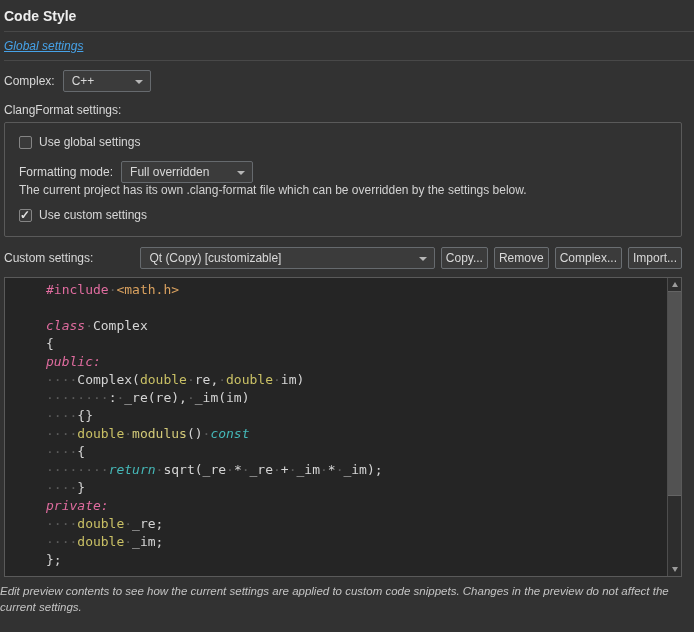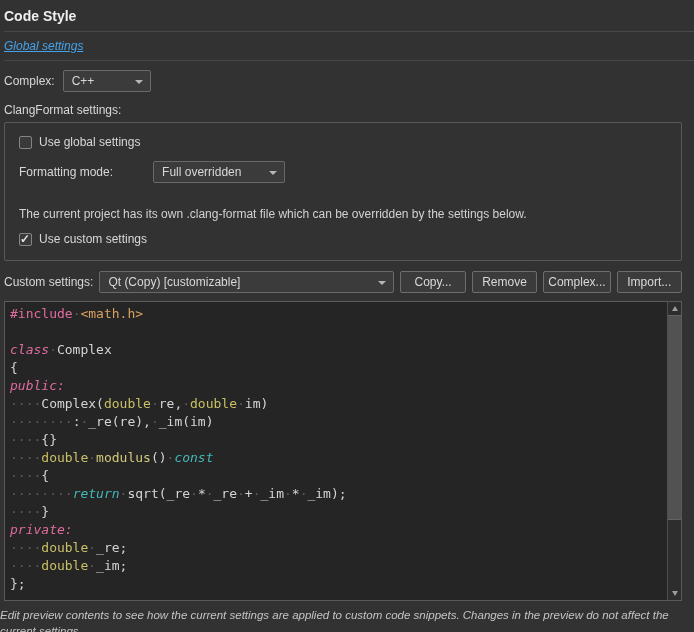--- a/index.html
+++ b/index.html
@@ -26,39 +26,39 @@
     background:#3b3b3b; border:1px solid #666a6e; border-radius:2px;
     padding:0 24px 0 8px; color:#d8d8d8; cursor:pointer; white-space:nowrap;
   }
   .combo .arrow {
     position:absolute; right:7px; top:9px; width:0; height:0;
     border-left:4px solid transparent; border-right:4px solid transparent;
     border-top:4px solid #b6b6b6;
   }
   .combo-lang { min-width:88px; }
   .combo-fmt { min-width:132px; }
-  .combo-custom { width:295px; }
+  .combo-custom { width:295px;margin-left:41px; }
 
   .section-label { margin-bottom:5px; }
 
   .groupbox {
     border:1px solid #5a5a5a; border-radius:2px;
     padding:12px 14px 14px 14px; margin-bottom:10px;
   }
   .cb-row { display:flex; align-items:center; margin-bottom:12px; cursor:pointer; }
   .cb-row:last-child { margin-bottom:0; }
   .checkbox {
     width:13px; height:13px; flex:0 0 13px; margin-right:7px; position:relative;
     background:#3a3a3a; border:1px solid #858585; border-radius:2px;
   }
   .checkbox.checked::after {
     content:"\2713"; position:absolute; left:0px; top:-2px;
     font-size:12px; color:#e2e2e2; font-weight:bold;
   }
-  .fmt-row { margin-bottom:24px;gap:32px; }
+  .fmt-row { margin-bottom:0; }
   .fmt-row .label { margin-right:8px; }
   .note-text { margin-bottom:11px; color:#d2d2d2; }
 
   .custom-row { margin-bottom:8px; }
   .custom-row .label { margin-right:6px; white-space:nowrap; }
   .btn {
     flex:1; height:22px; margin-left:6px;
     background:#3b3b3b; border:1px solid #6a6e72; border-radius:2px;
     color:#d8d8d8; font-family:"Liberation Sans", sans-serif; font-size:12px;
     cursor:pointer; padding:0 4px; text-align:center;
@@ -66,21 +66,21 @@
 
   .editor {
     height:300px; display:flex; margin-bottom:7px;
     background:#252525; border:1px solid #5a5a5a;
   }
   .code-area {
     flex:1; overflow:hidden; padding:3px 0 0 5px;
     font-family:"DejaVu Sans Mono", monospace; font-size:13px; line-height:18px;
     white-space:pre; cursor:text;
   }
-  .code-line { height:18px; }
+  .code-line { height:18px;margin-left:36px; }
   .vscrollbar {
     width:14px; flex:0 0 14px; background:#2d2d2d; border-left:1px solid #4e4e4e;
     display:flex; flex-direction:column;
   }
   .sb-btn { height:13px; flex:0 0 13px; display:flex; align-items:center; justify-content:center; cursor:pointer; }
   .tri-up { width:0; height:0; border-left:3.5px solid transparent; border-right:3.5px solid transparent; border-bottom:5px solid #9c9c9c; }
   .tri-down { width:0; height:0; border-left:3.5px solid transparent; border-right:3.5px solid transparent; border-top:5px solid #9c9c9c; }
   .sb-thumb { height:205px; background:#525252; border-top:1px solid #646464; border-bottom:1px solid #646464; cursor:pointer; }
   .sb-track { flex:1; }
 

